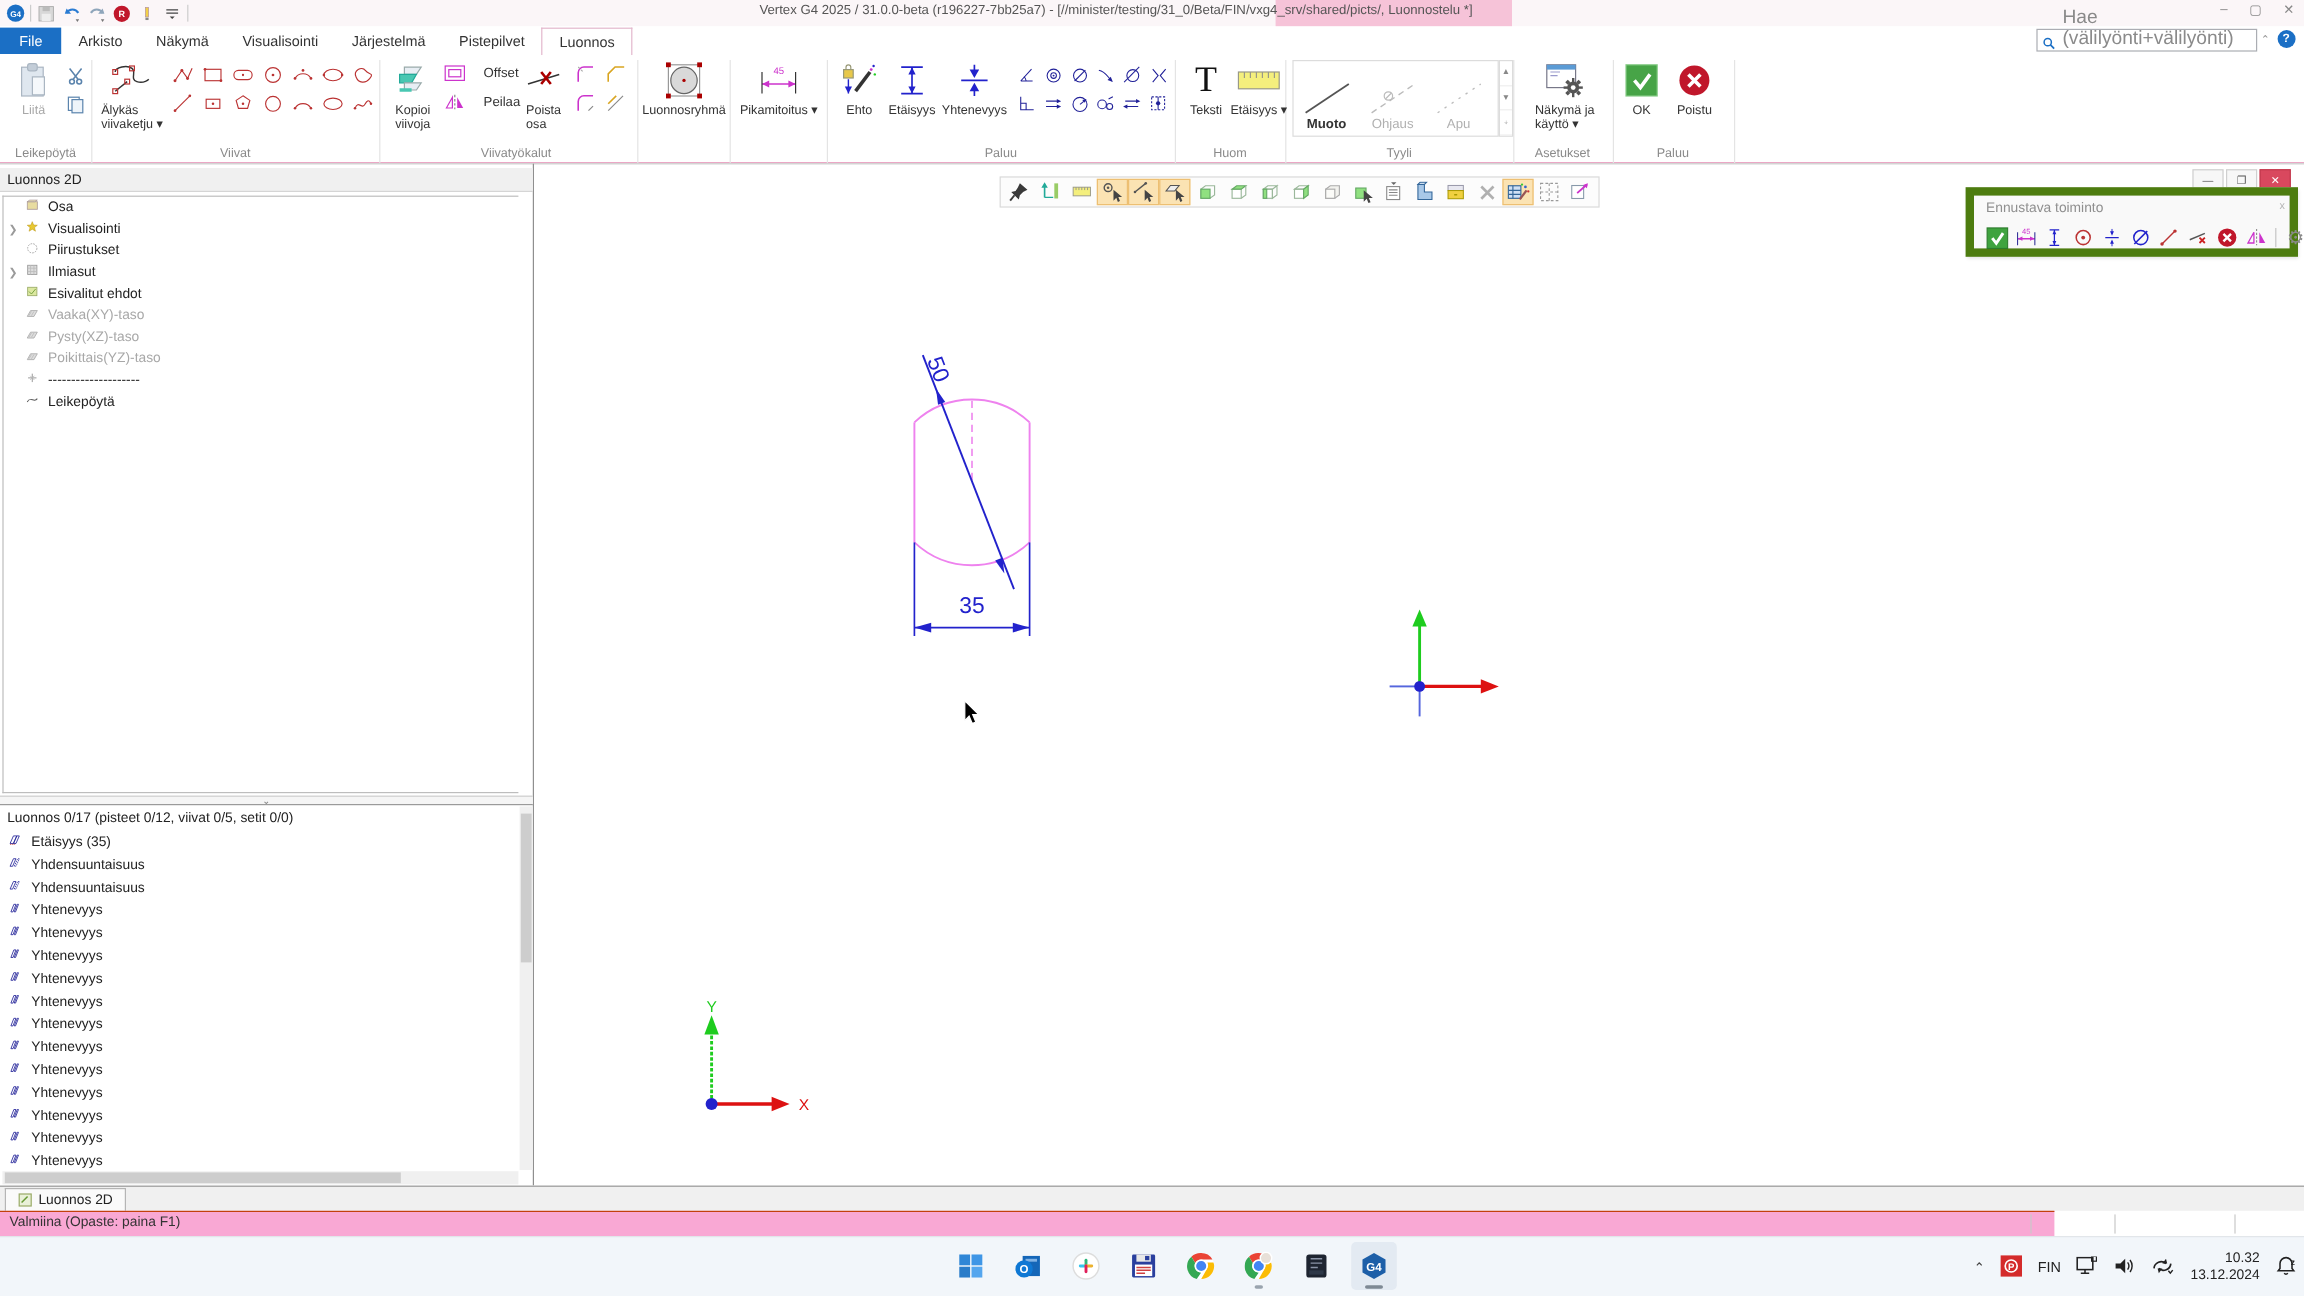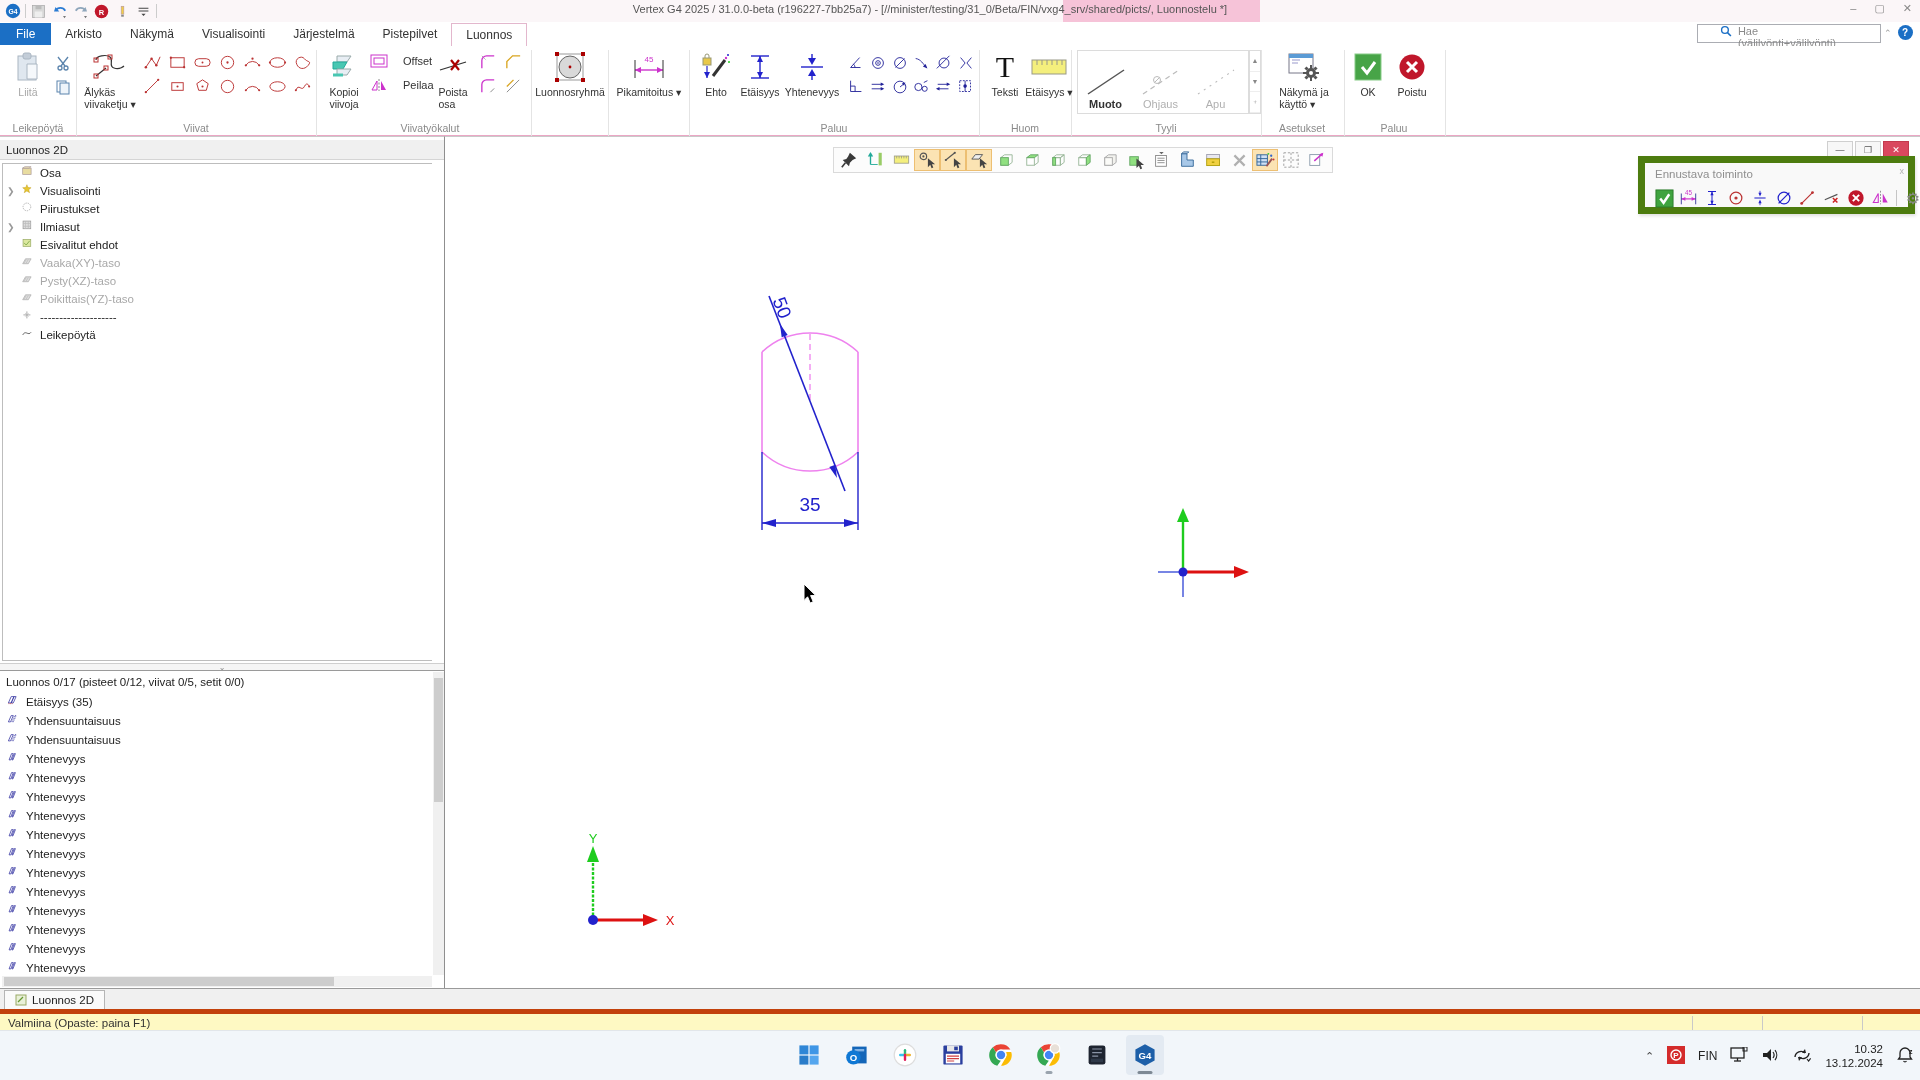--- a/index.html
+++ b/index.html
@@ -16,21 +16,21 @@
   .qat .qicon { width:17px; height:17px; display:flex; align-items:center; justify-content:center; font-size:12px; }
   .qat .sep { width:1px; height:14px; background:#ccc; }
   .win-controls { right:8px; top:2px; display:flex; gap:18px; color:#888; font-size:11px; }
 
   
   .menubar { left:0; top:22px; width:1920px; height:24px; background:#fff; display:flex; align-items:center; }
   .mtab { padding:4px 14px; font-size:12px; color:#333; display:flex; align-items:center; }
   .mtab.file { background:#1b6fc5; color:#fff; padding:4px 16px; }
   .mtab.active { background:#fff; border:1px solid #e3b7cd; border-bottom:none; color:#333; }
   .searchbox { left:1697px; top:24px; width:184px; height:19px; border:1px solid #abadb3; background:#fff;
-    display:flex; align-items:flex-start; gap:6px; padding:0 22px; color:#8a8a8a; font-size:11px; }
+    display:flex; align-items:flex-end; gap:6px; padding:0 4px; color:#8a8a8a; font-size:16px; }
   .search-extra { left:1884px; top:25px; display:flex; gap:6px; align-items:center; }
   .help-circle { width:15px; height:15px; border-radius:50%; background:#1b6fc5; color:#fff; font-size:10px;
     display:flex; align-items:center; justify-content:center; font-weight:bold; }
 
   
   .ribbon { left:0; top:46px; width:1920px; height:90px; background:#fff; border-bottom:1px solid #eba7c5; }
   .gsep { position:absolute; top:4px; width:1px; height:112px; background:#e4e4e4; }
   .glabel { position:absolute; top:76px; transform:translateX(-50%); font-size:10.5px; color:#8a8a8a; white-space:nowrap; }
   .bigbtn { position:absolute; top:4px; height:70px; display:flex; flex-direction:column; align-items:center; justify-content:flex-start; cursor:default; }
   .bigbtn .bicon { height:34px; display:flex; align-items:center; justify-content:center; }
@@ -81,21 +81,21 @@
   .enn-close { position:absolute; right:4px; top:3px; font-size:9px; color:#b5b5b5; }
   .enn-row { position:absolute; left:8px; top:24px; display:flex; align-items:center; gap:2px; }
   .enn-icon { width:22px; height:22px; display:flex; align-items:center; justify-content:center; }
   .enn-sep { width:1px; height:16px; background:#c5c5c5; margin:0 3px; }
   svg.overlay { position:absolute; left:0; top:0; pointer-events:none; }
 
   
   .tabbar { left:0; top:988px; width:1920px; height:21px; background:#f0f0f0; border-top:1px solid #9a9a9a; display:flex; align-items:flex-end; }
   .btab { margin-left:4px; height:19px; background:#fafafa; border:1px solid #b5b5b5; border-bottom:none;
     display:flex; align-items:center; gap:5px; padding:0 10px; font-size:11.5px; color:#222; }
-  .statusbar { left:0; top:1009px; width:1920px; height:21px; background:#fef9c3; border-top:5px solid #c2410c; font-size:11.5px; color:#333; }
+  .statusbar { left:0; top:1009px; width:1712px; height:21px; background:#f9a8d4; border-top:1px solid #c2410c; font-size:11.5px; color:#333; }
   .status-msg { position:absolute; left:8px; top:3px; }
   .status-cell { position:absolute; top:20px; text-align:right;font-weight:bold; }
   .status-sep { position:absolute; top:2px; width:1px; height:16px; background:#c9c9c9; }
 
   
   .taskbar { left:0; top:1030px; width:1920px; height:50px; background:#f2f6fa; border-top:1px solid #e2e6ea; }
   .tb-apps { position:absolute; left:790px; top:4px; display:flex; gap:10px; }
   .tb-app { width:38px; height:40px; display:flex; align-items:center; justify-content:center; border-radius:4px; position:relative; }
   .tb-app.active { background:#e3eaf2; }
   .tb-app .dot { position:absolute; bottom:1px; left:50%; transform:translateX(-50%); width:7px; height:3px;

